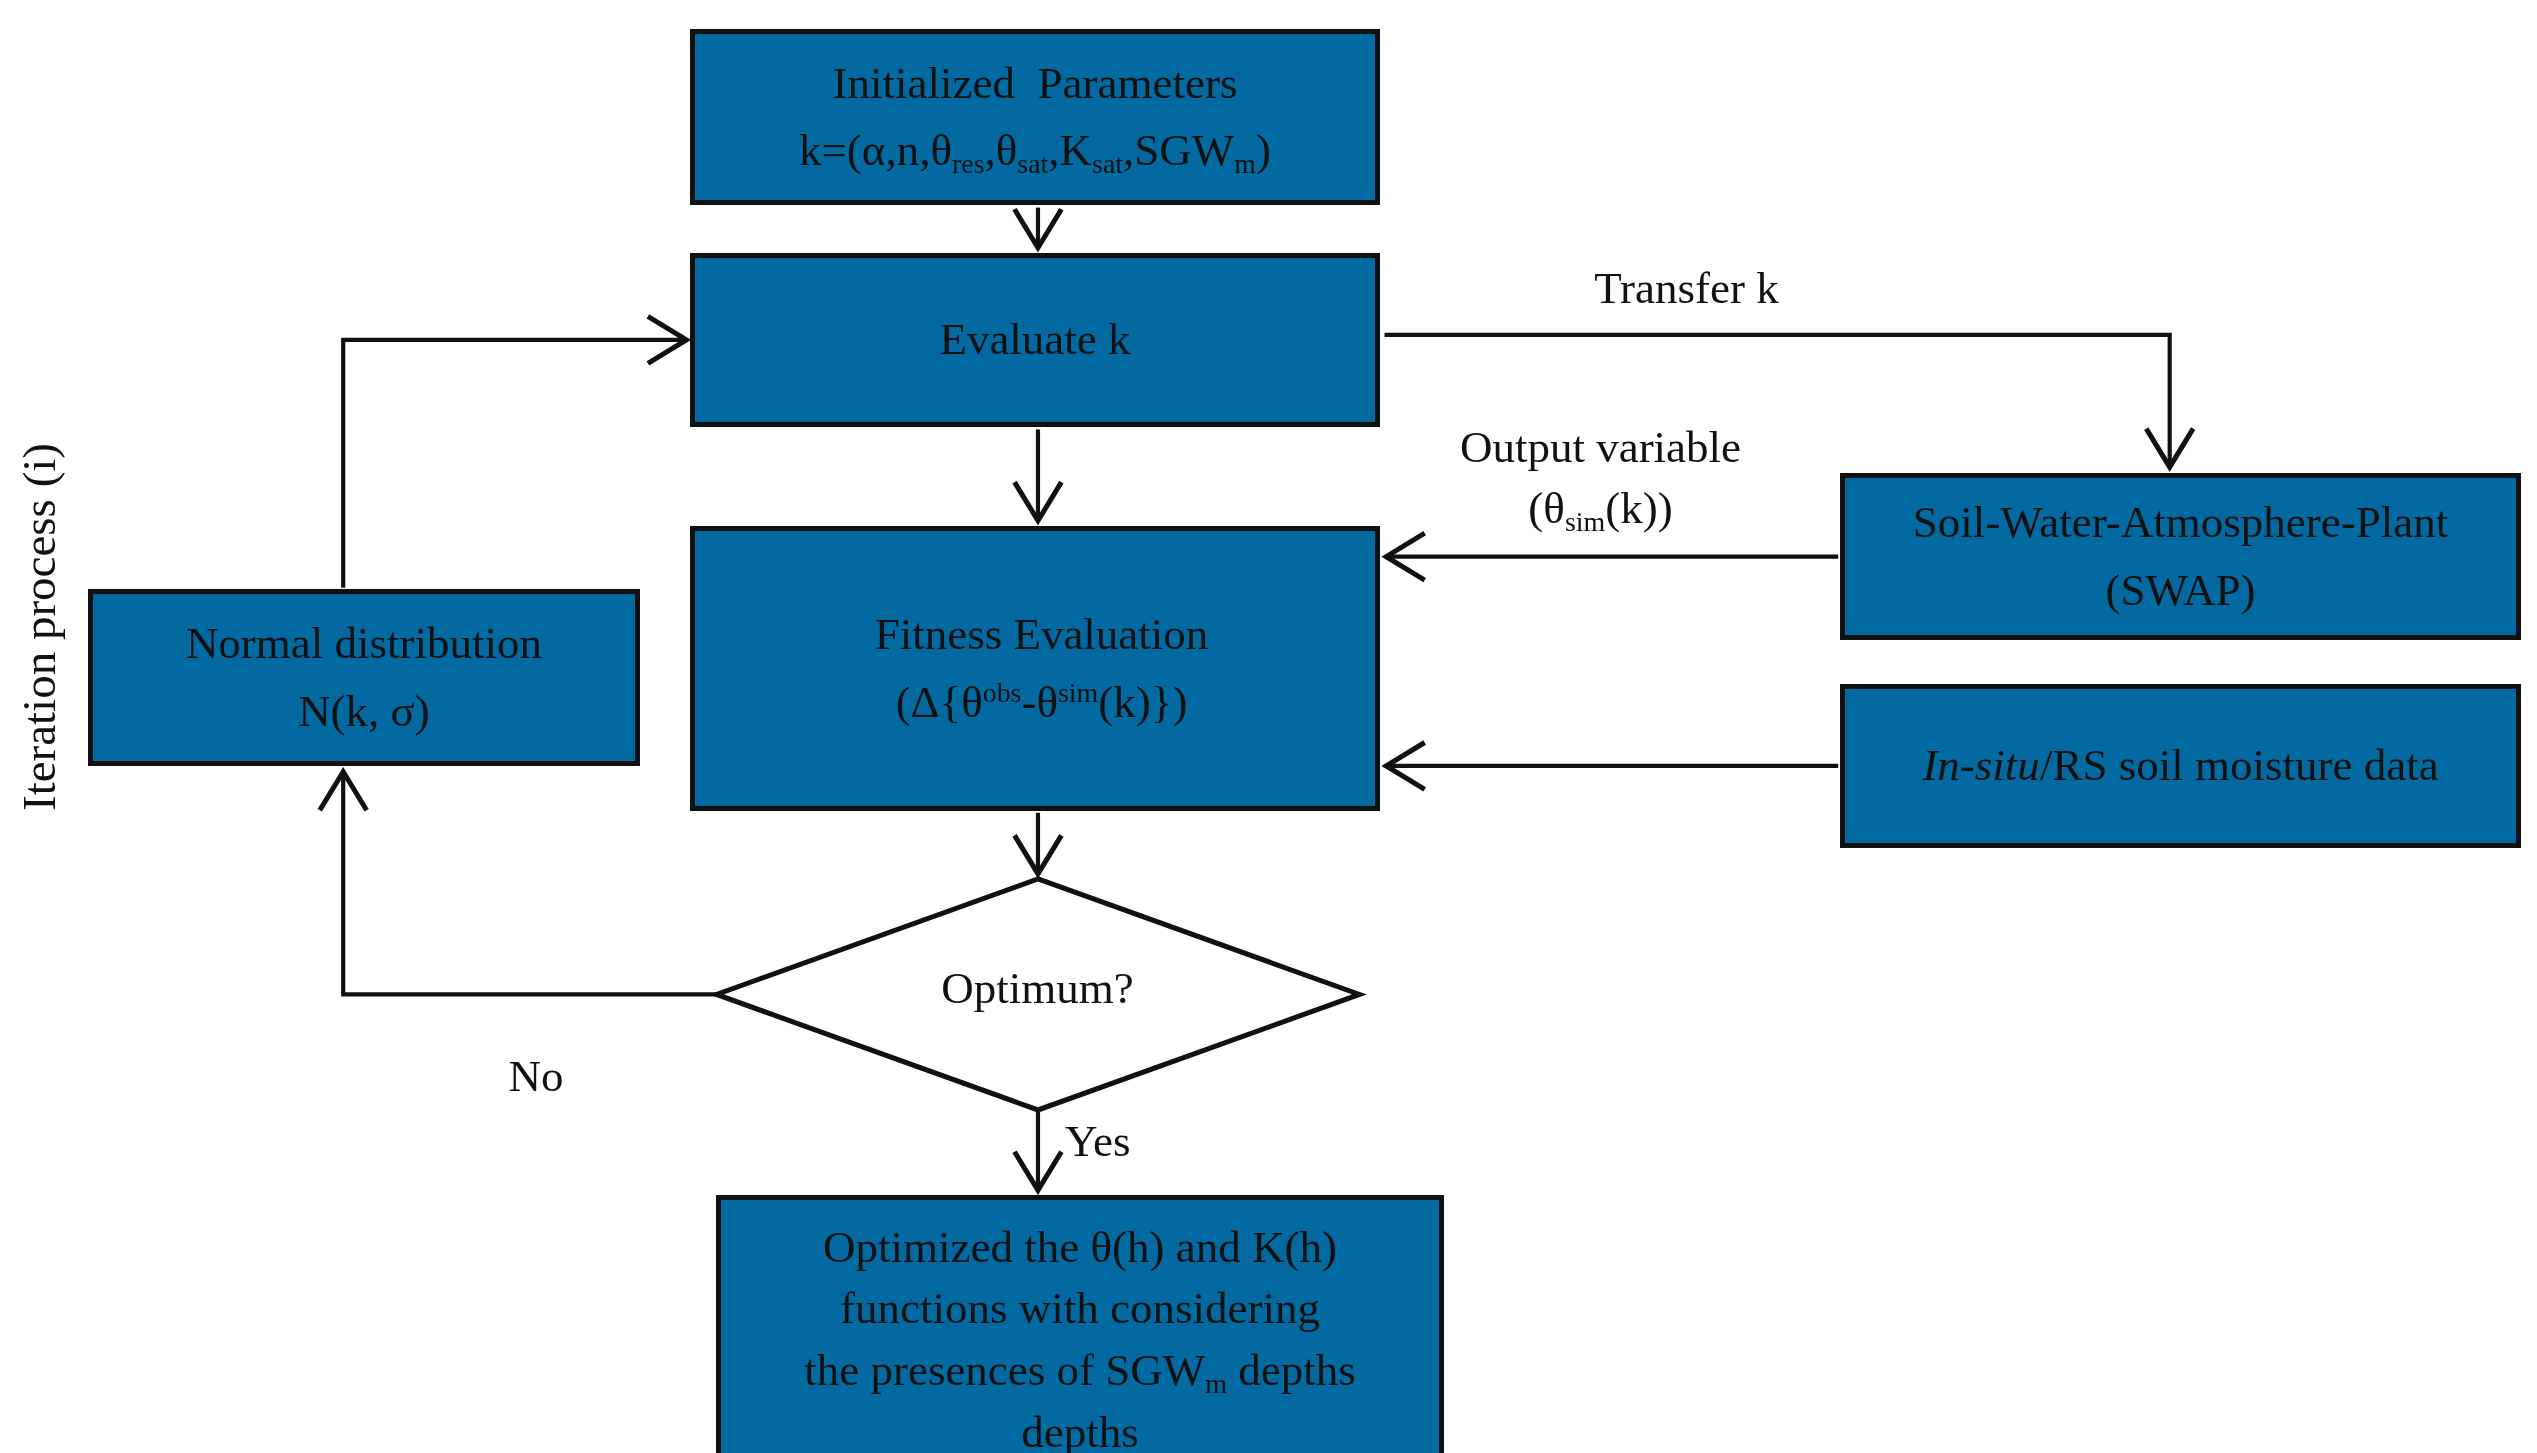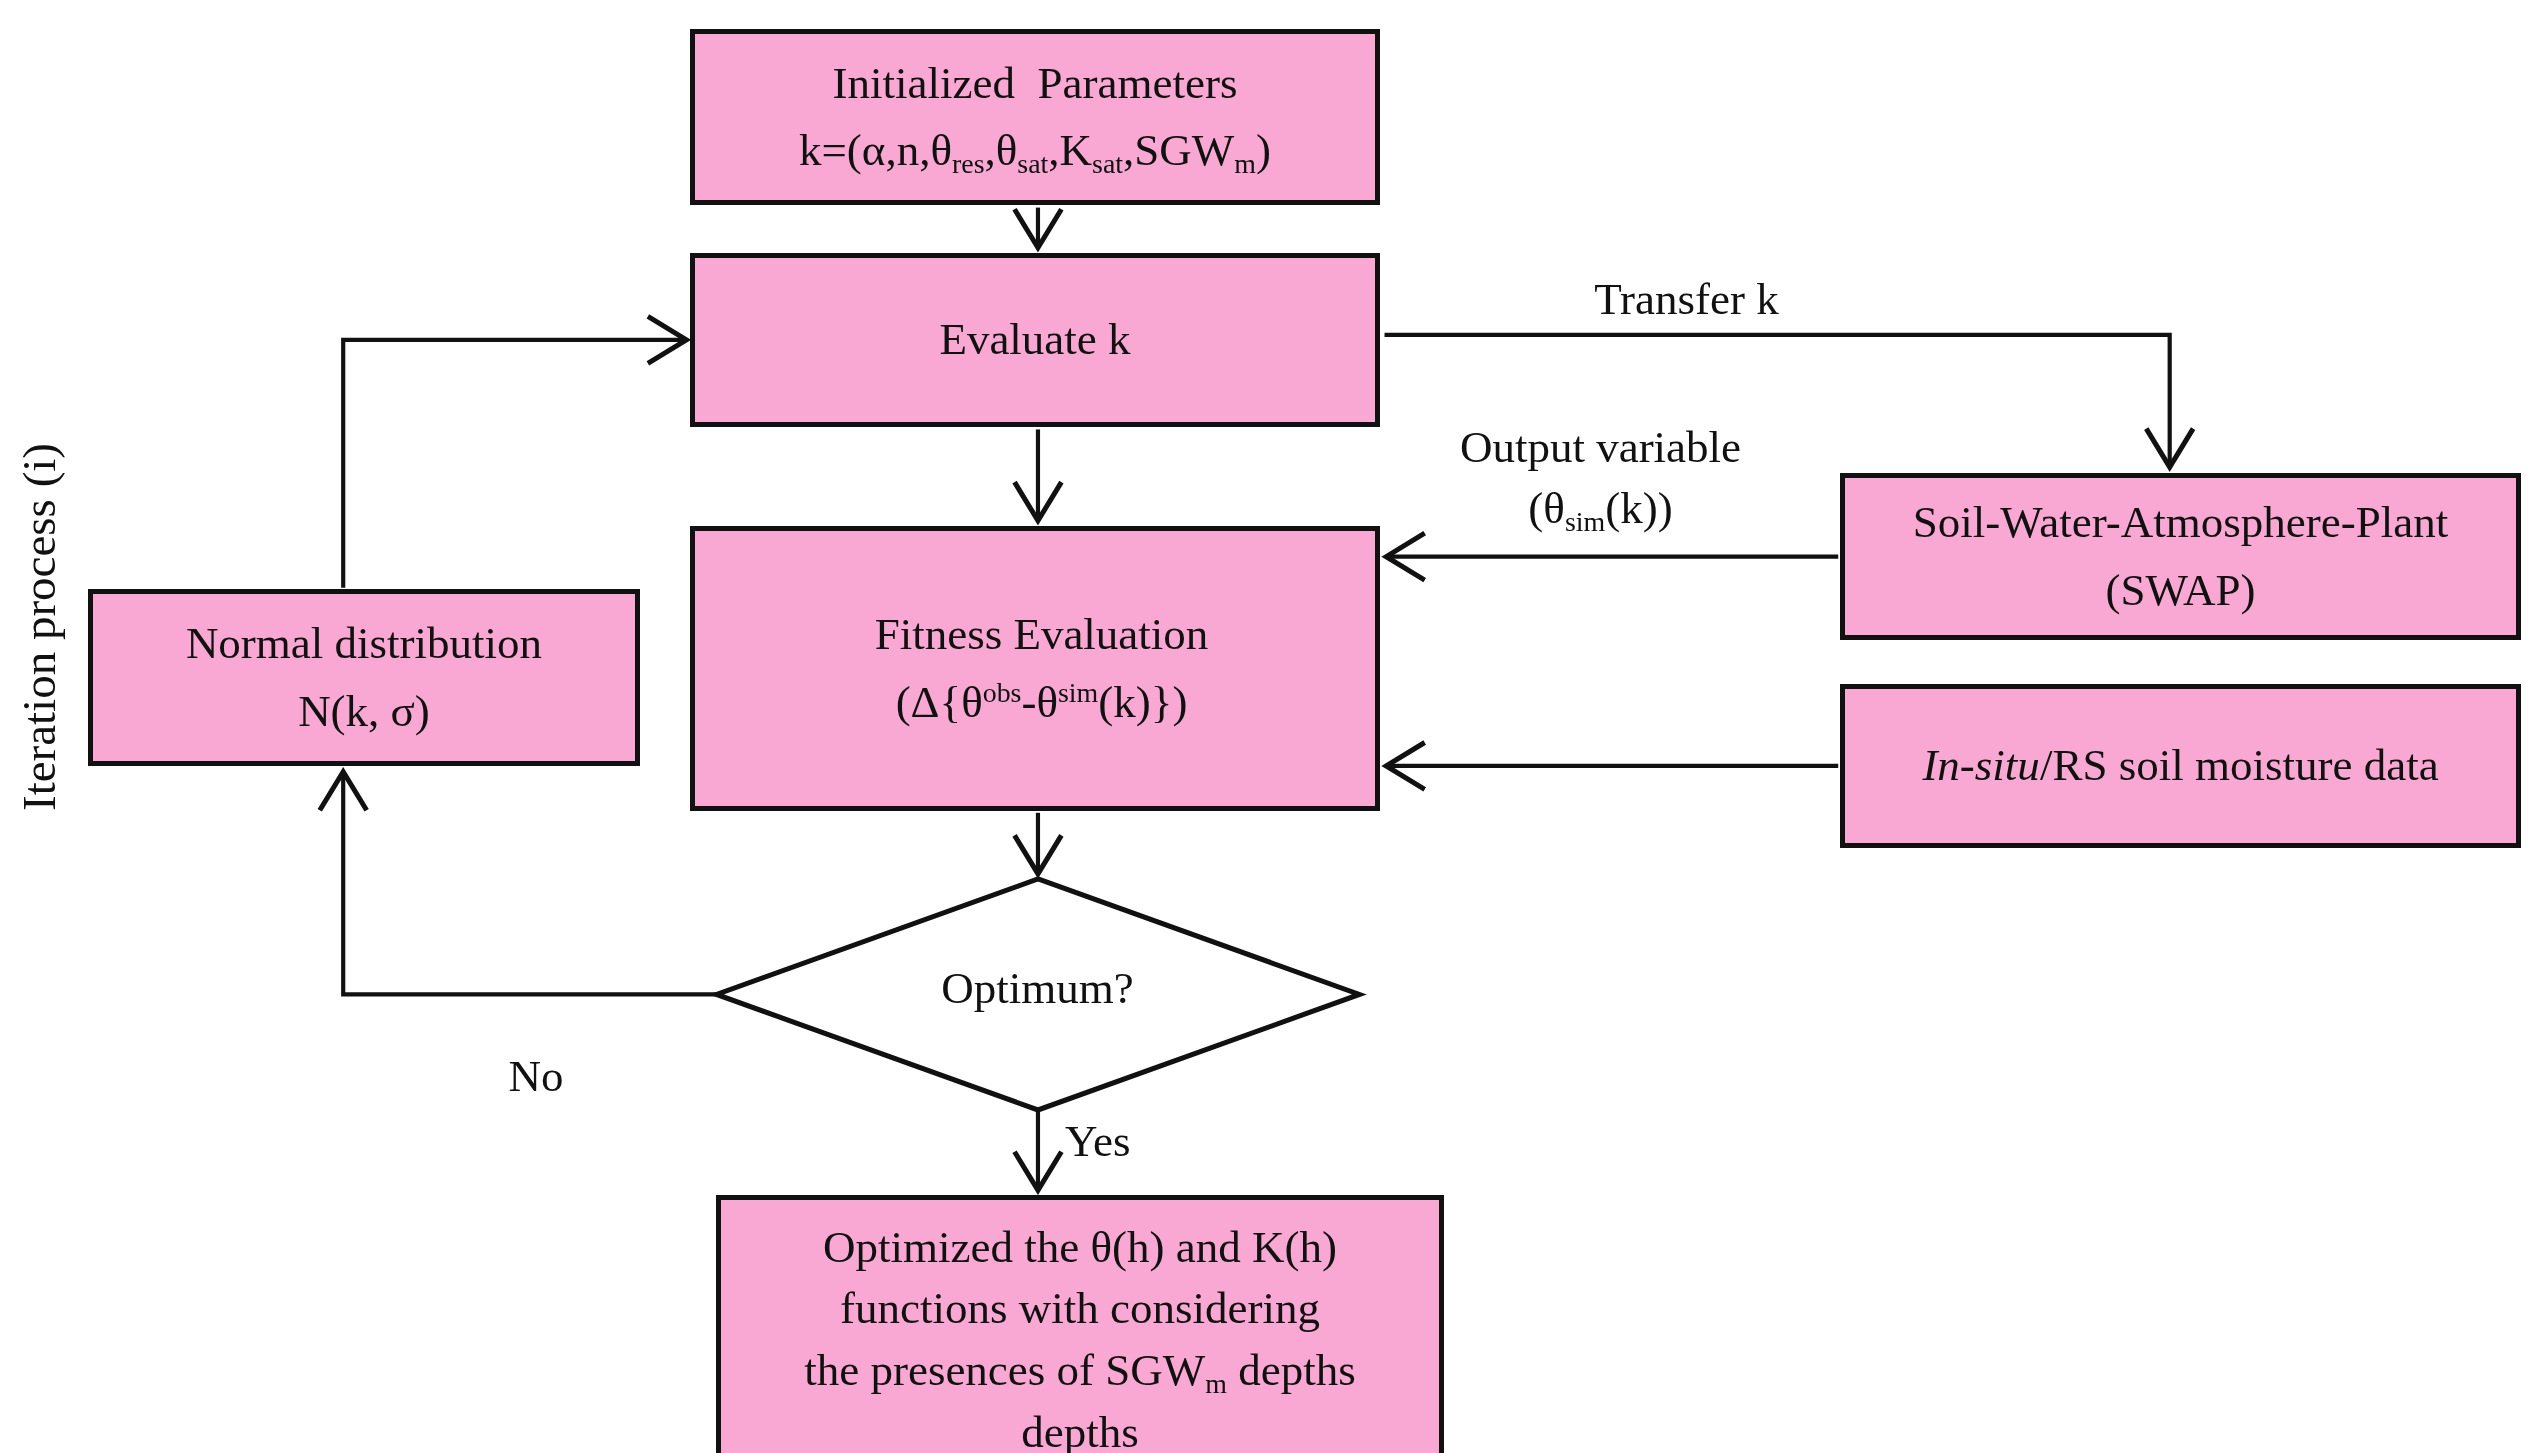--- a/index.html
+++ b/index.html
@@ -3,21 +3,21 @@
 <meta charset="utf-8">
 <style>
   html,body{margin:0;padding:0;}
   body{
     width:2538px;height:1454px;position:relative;overflow:hidden;
     background:#ffffff;color:#111111;
     font-family:"Liberation Serif","DejaVu Serif",serif;
   }
   .wires{position:absolute;left:0;top:0;}
   .node{
-    position:absolute;box-sizing:border-box;border:5px solid #111111;background:#f9a8d4;
+    position:absolute;box-sizing:border-box;border:5px solid #111111;background:#0369a1;
     display:flex;flex-direction:column;justify-content:center;align-items:center;
     text-align:center;font-size:45px;line-height:1.5;
   }
   .node.tight{line-height:1.37;}
   .lbl{
     position:absolute;font-size:45px;line-height:1.36;text-align:center;white-space:nowrap;
   }
   sub,sup{font-size:62%;line-height:0;}
   sub{vertical-align:-0.28em;}
   sup{vertical-align:0.55em;}
@@ -85,21 +85,21 @@
 
 <div class="node tight" style="left:716px;top:1195px;width:728px;height:290px;">
   <div><span>Optimized the θ(h) and K(h)</span></div>
   <div><span>functions with considering</span></div>
   <div><span>the presences of SGW</span><sub>m</sub><span> depths</span></div>
   <div><span>depths</span></div>
 </div>
 
 <div class="decision-label">Optimum?</div>
 
-<div class="lbl" style="left:1519px;top:269px;width:335px;">Transfer k</div>
+<div class="lbl" style="left:1519px;top:258px;width:335px;">Transfer k</div>
 
 <div class="lbl" style="left:1383px;top:417px;width:435px;">
   <div>Output variable</div>
   <div><span>(θ</span><sub>sim</sub><span>(k))</span></div>
 </div>
 
 <div class="lbl" style="left:1377px;top:793px;width:435px;">
 </div>
 
 <div class="lbl" style="left:469px;top:1046px;width:134px;">No</div>

